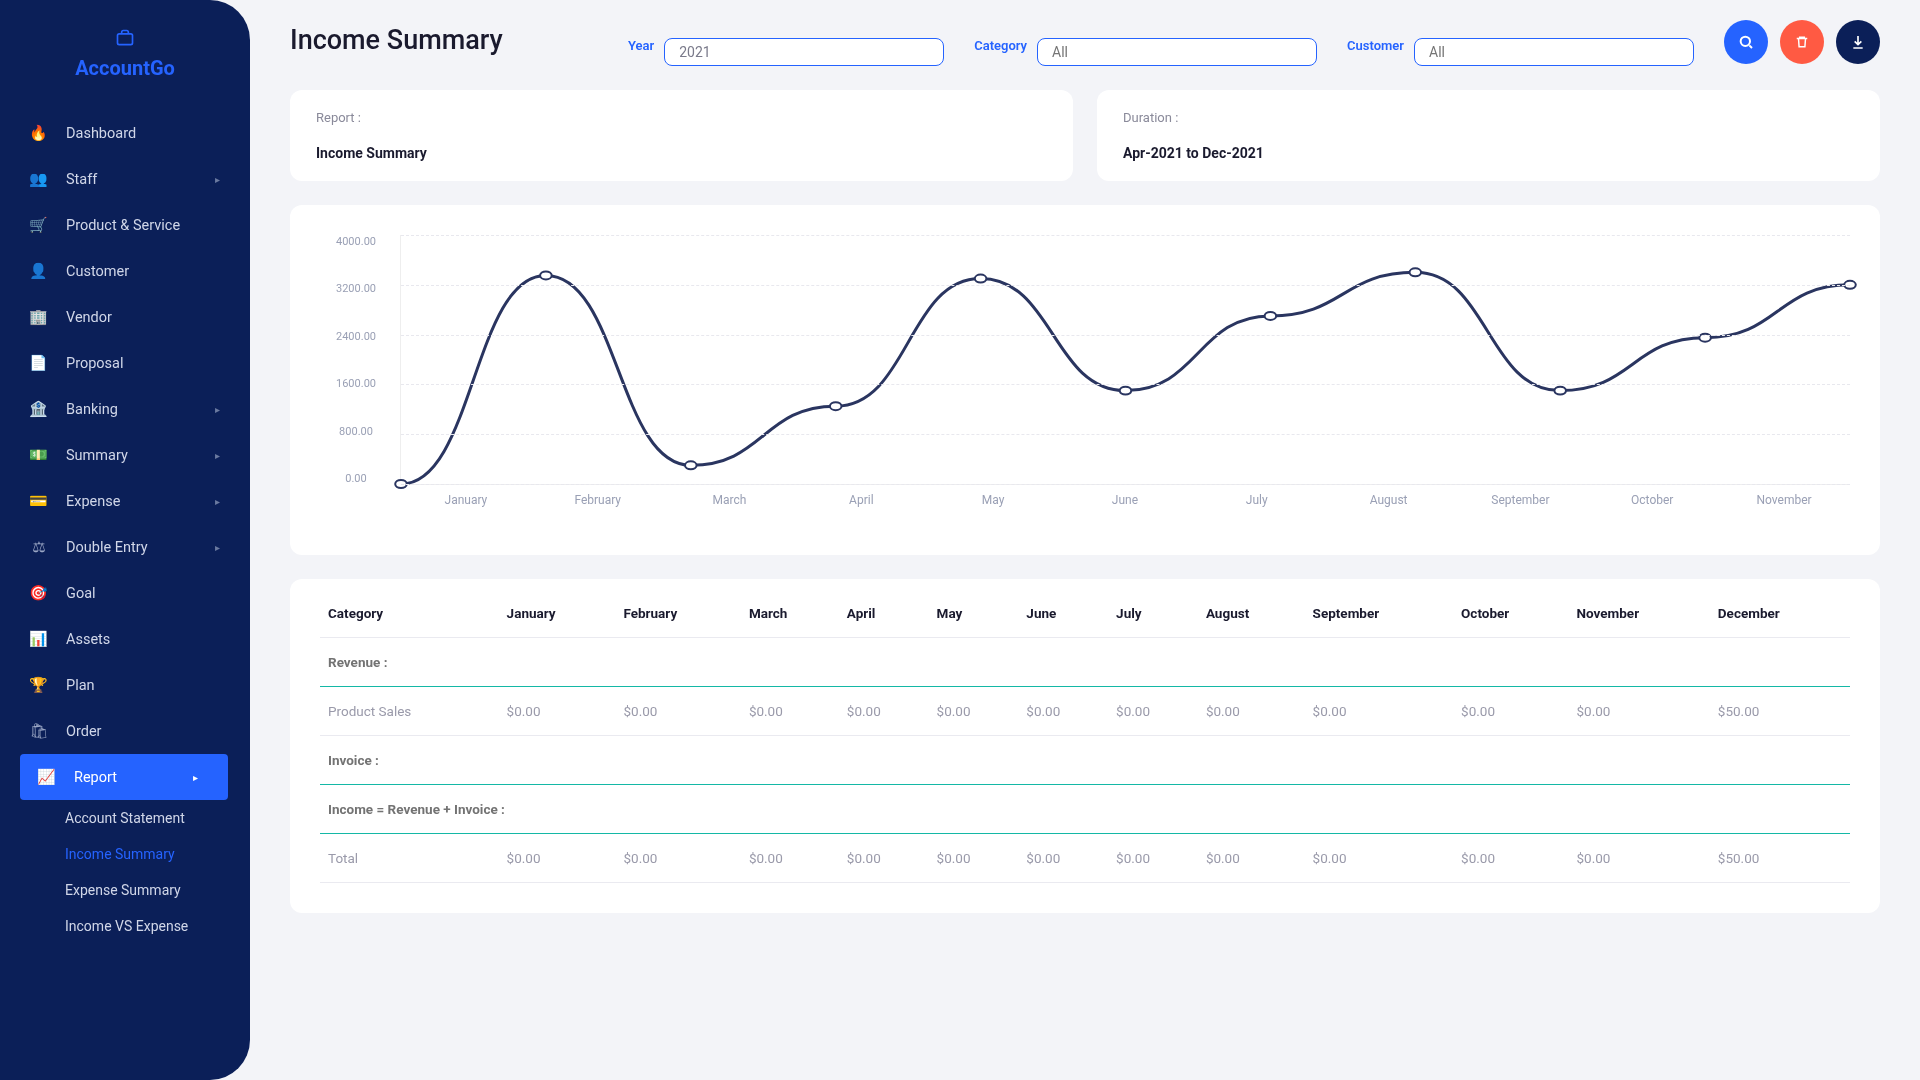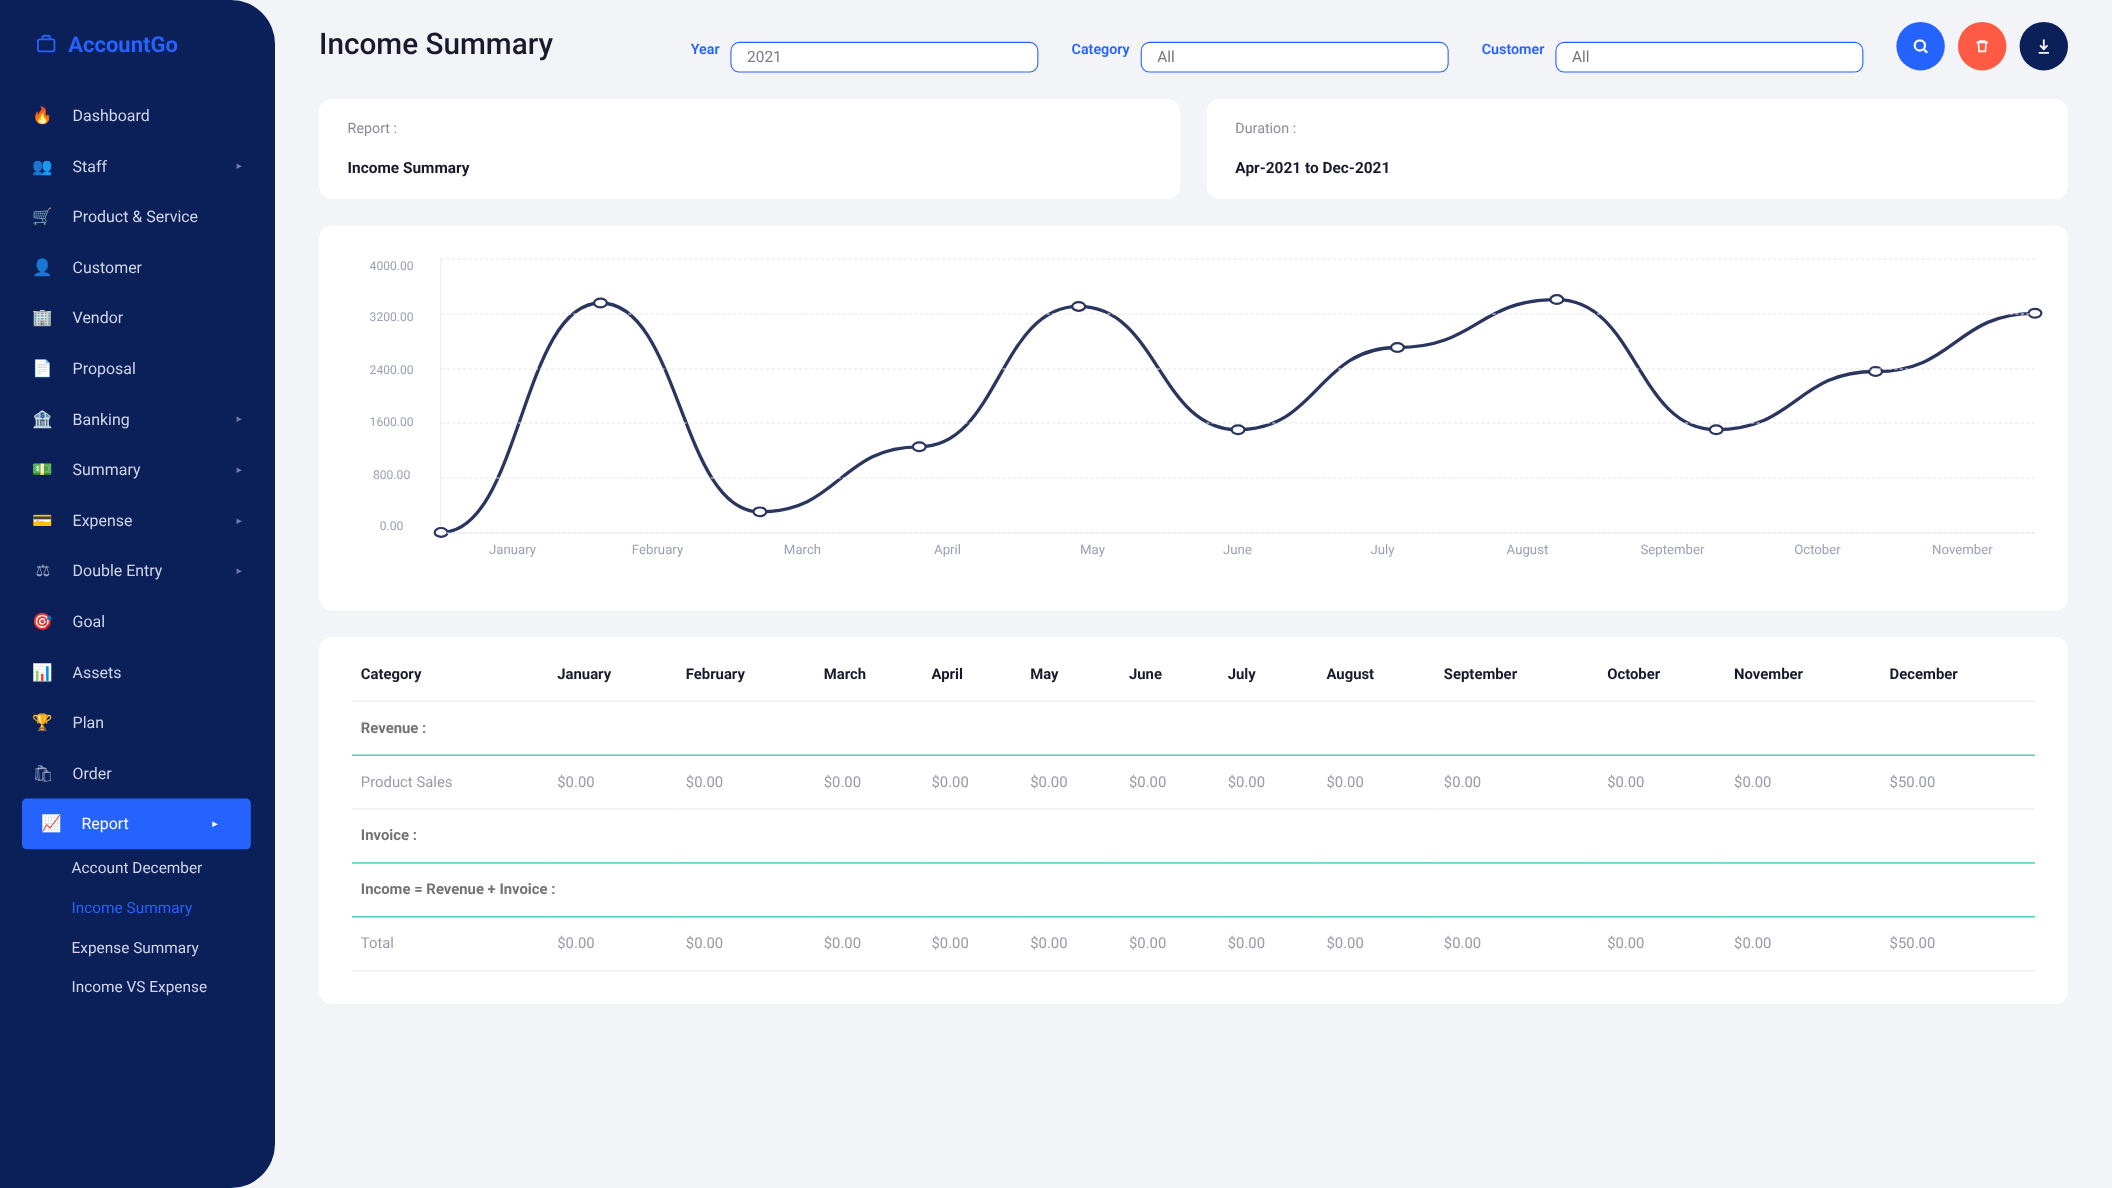--- a/index.html
+++ b/index.html
@@ -1,18 +1,18 @@
 <!DOCTYPE html>
 <html><head>
 <meta charset="utf-8">
 <style>
 * { margin: 0; padding: 0; box-sizing: border-box; font-family: -apple-system, BlinkMacSystemFont, "Segoe UI", Roboto, sans-serif; }
 body { background: #f3f4f8; width: 1920px; height: 1080px; overflow: hidden; display: flex; }
 .sidebar { width: 250px; background: #0b1f58; color: #fff; height: 100%; border-top-right-radius: 40px; border-bottom-right-radius: 40px; padding-top: 10px; overflow-y: auto; }
-.logo { display: flex; align-items: center; gap: 8px; color: #2563ff; font-weight: 700; font-size: 20px; padding: 18px 30px 30px; }
+.logo { display: flex; align-items: center; gap: 8px; color: #2563ff; font-weight: 700; font-size: 20px; padding: 18px 30px 30px; flex-direction: column; }
 .logo-icon { width: 24px; height: 20px; }
 .nav-item { display: flex; align-items: center; gap: 18px; padding: 14px 30px; font-size: 14.5px; color: #d0d6e8; cursor: pointer; position: relative; }
 .nav-item .chev { position: absolute; right: 30px; font-size: 10px; color: #6b7aa0; }
 .nav-item.active { background: #2563ff; color: #fff; margin-right: 22px; border-radius: 4px; margin-left: 20px; padding-left: 18px; }
 .nav-item.active .chev { color: #fff; }
 .nav-icon { width: 18px; height: 18px; display: inline-flex; align-items: center; justify-content: center; font-size: 15px; color: #9aa6c4; }
 .nav-item.active .nav-icon { color: #fff; }
 .sub-item { padding: 10px 30px 10px 65px; font-size: 14px; color: #d0d6e8; cursor: pointer; }
 .sub-item.active { color: #2563ff; }
 .main { flex: 1; padding: 20px 40px; overflow-y: auto; }
@@ -120,21 +120,21 @@
         <span class="nav-icon">🛍</span>
         <span>Order</span>
       </div>
       <div class="nav-item active">
         <span class="nav-icon">📈</span>
         <span>Report</span>
         <span class="chev">▸</span>
       </div>
     </div>
   <div id="sub-list">
-      <div class="sub-item">Account December</div>
+      <div class="sub-item">Account Statement</div>
       <div class="sub-item active">Income Summary</div>
       <div class="sub-item">Expense Summary</div>
       <div class="sub-item">Income VS Expense</div>
     </div>
 </div>
 
 <div class="main">
   <div class="topbar">
     <div class="page-title">Income Summary</div>
     <div class="filter-group">

